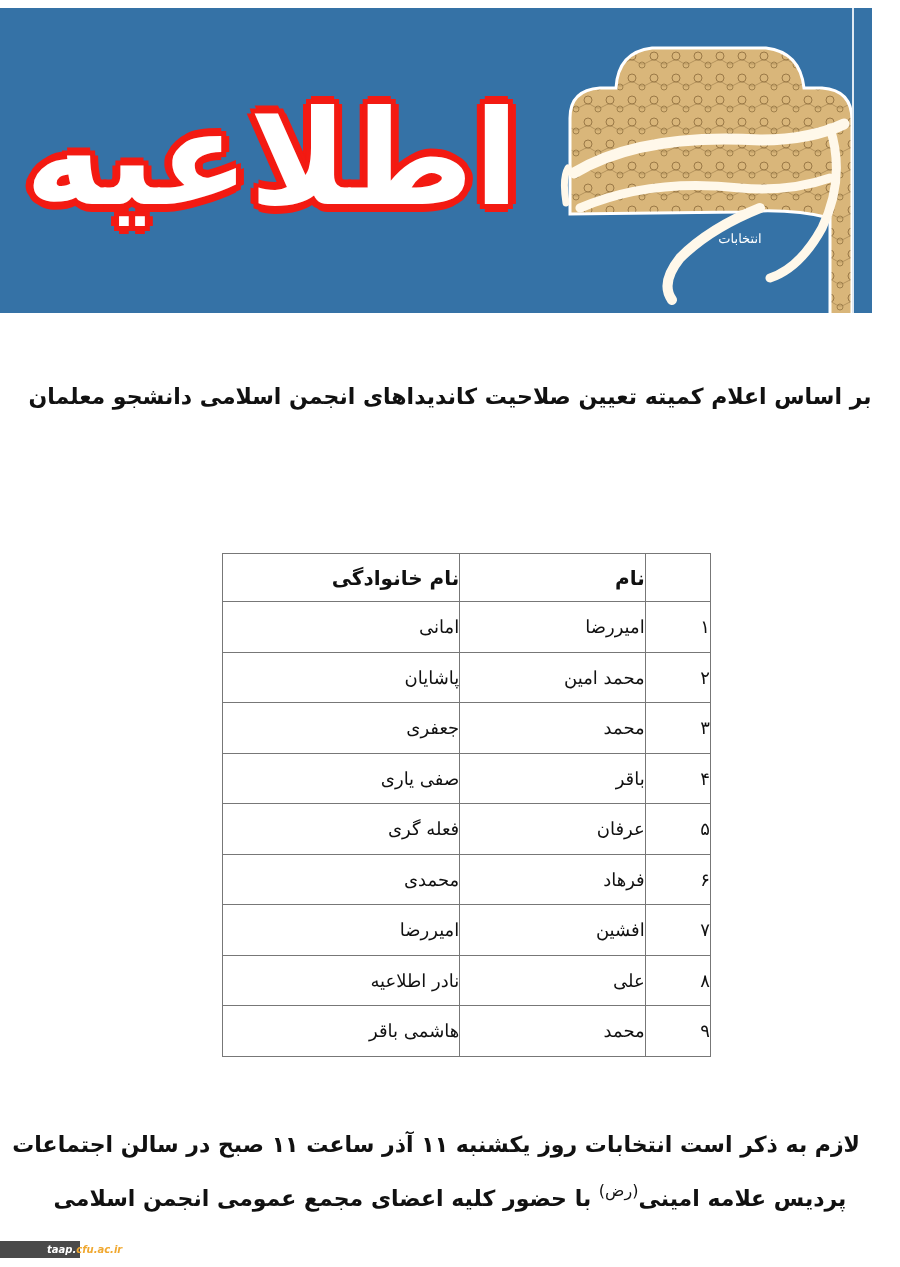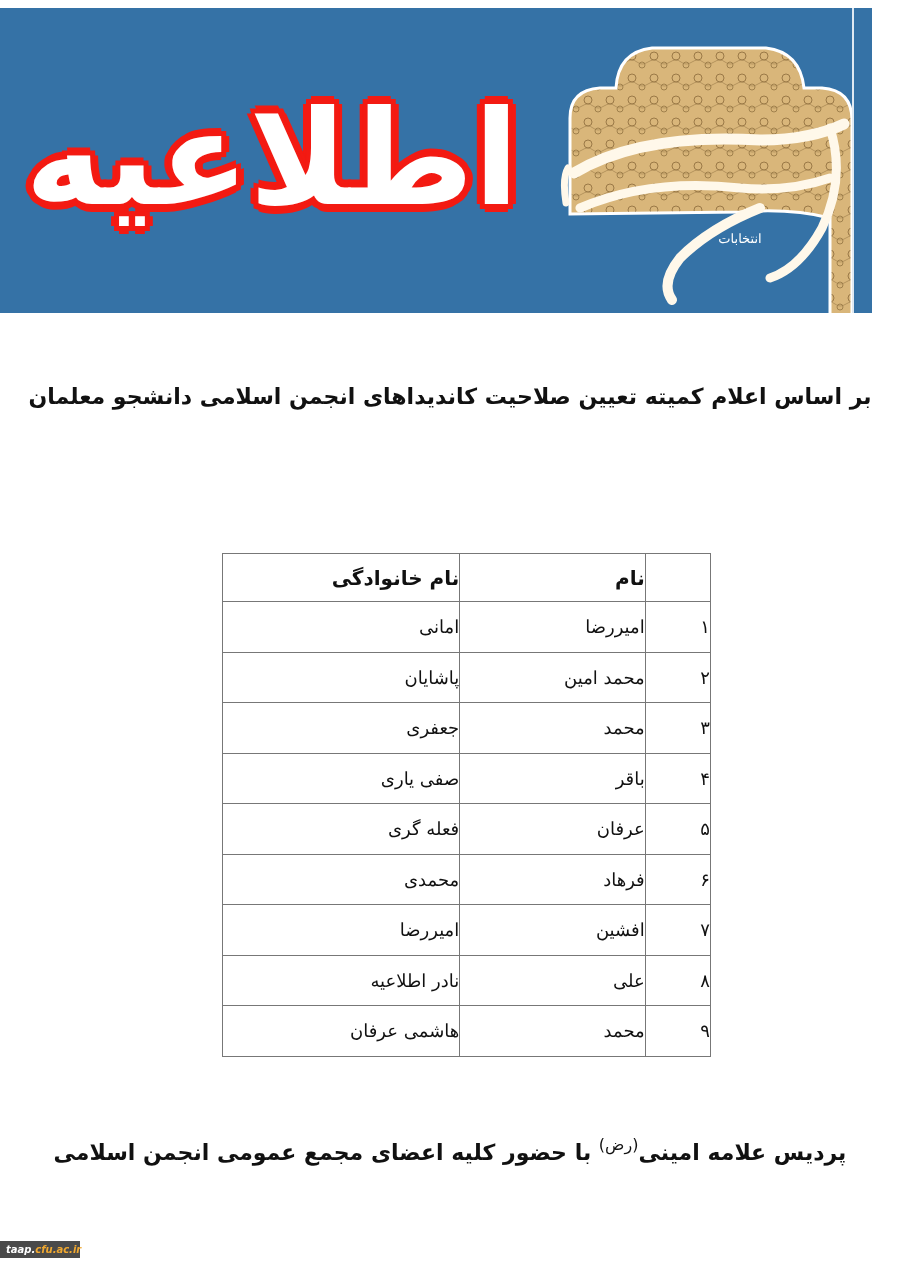--- a/index.html
+++ b/index.html
@@ -36,21 +36,21 @@
   table.names .c-last { width: 238px; }
 
   .footer { position: absolute; left: 40px; top: 1122px; width: 820px; direction: rtl; text-align: center;
             font-family: "DejaVu Sans", sans-serif; font-weight: bold; font-size: 22px; line-height: 46px; color: #111; }
   .footer .line { display: block; white-space: nowrap; }
   .footer sup { font-size: 16px; font-weight: normal; vertical-align: 10px; }
 
   .watermark { position: absolute; left: 0; top: 1241px; width: 80px; height: 17px; background: #4a4a4a;
                font-family: "DejaVu Sans", sans-serif; font-style: italic; font-weight: bold; font-size: 10px;
                line-height: 17px; padding-left: 6px; box-sizing: border-box; white-space: nowrap; }
-  .watermark .wm-a { color: #ffffff; }
+  .watermark .wm-a { color: #ffffff; margin-left: 41px; }
   .watermark .wm-b { color: #f0a830; }
 </style>
 </head>
 <body>
 
 <div class="banner">
   <div class="headline">اطلاعیه</div>
 
   <svg class="emblem" viewBox="0 0 300 290">
     <defs>
@@ -121,22 +121,23 @@
       <td>امیررضا</td>
     </tr>
     <tr>
       <td>۸</td>
       <td>علی</td>
       <td>نادر اطلاعیه</td>
     </tr>
     <tr>
       <td>۹</td>
       <td>محمد</td>
-      <td>هاشمی عرفان</td>
+      <td>هاشمی باقر</td>
     </tr>
   </tbody>
 </table>
 
 <div class="footer">
+  <span class="line">لازم به ذکر است انتخابات روز یکشنبه ۱۱ آذر  ساعت ۱۱ صبح در سالن اجتماعات</span>
   <span class="line"><span>پردیس علامه امینی</span><sup>(رض)</sup><span> با حضور کلیه اعضای مجمع عمومی انجمن اسلامی</span></span>
 </div>
 
 <div class="watermark"><span class="wm-a">taap.</span><span class="wm-b">cfu.ac.ir</span></div>
 
 </body></html>

